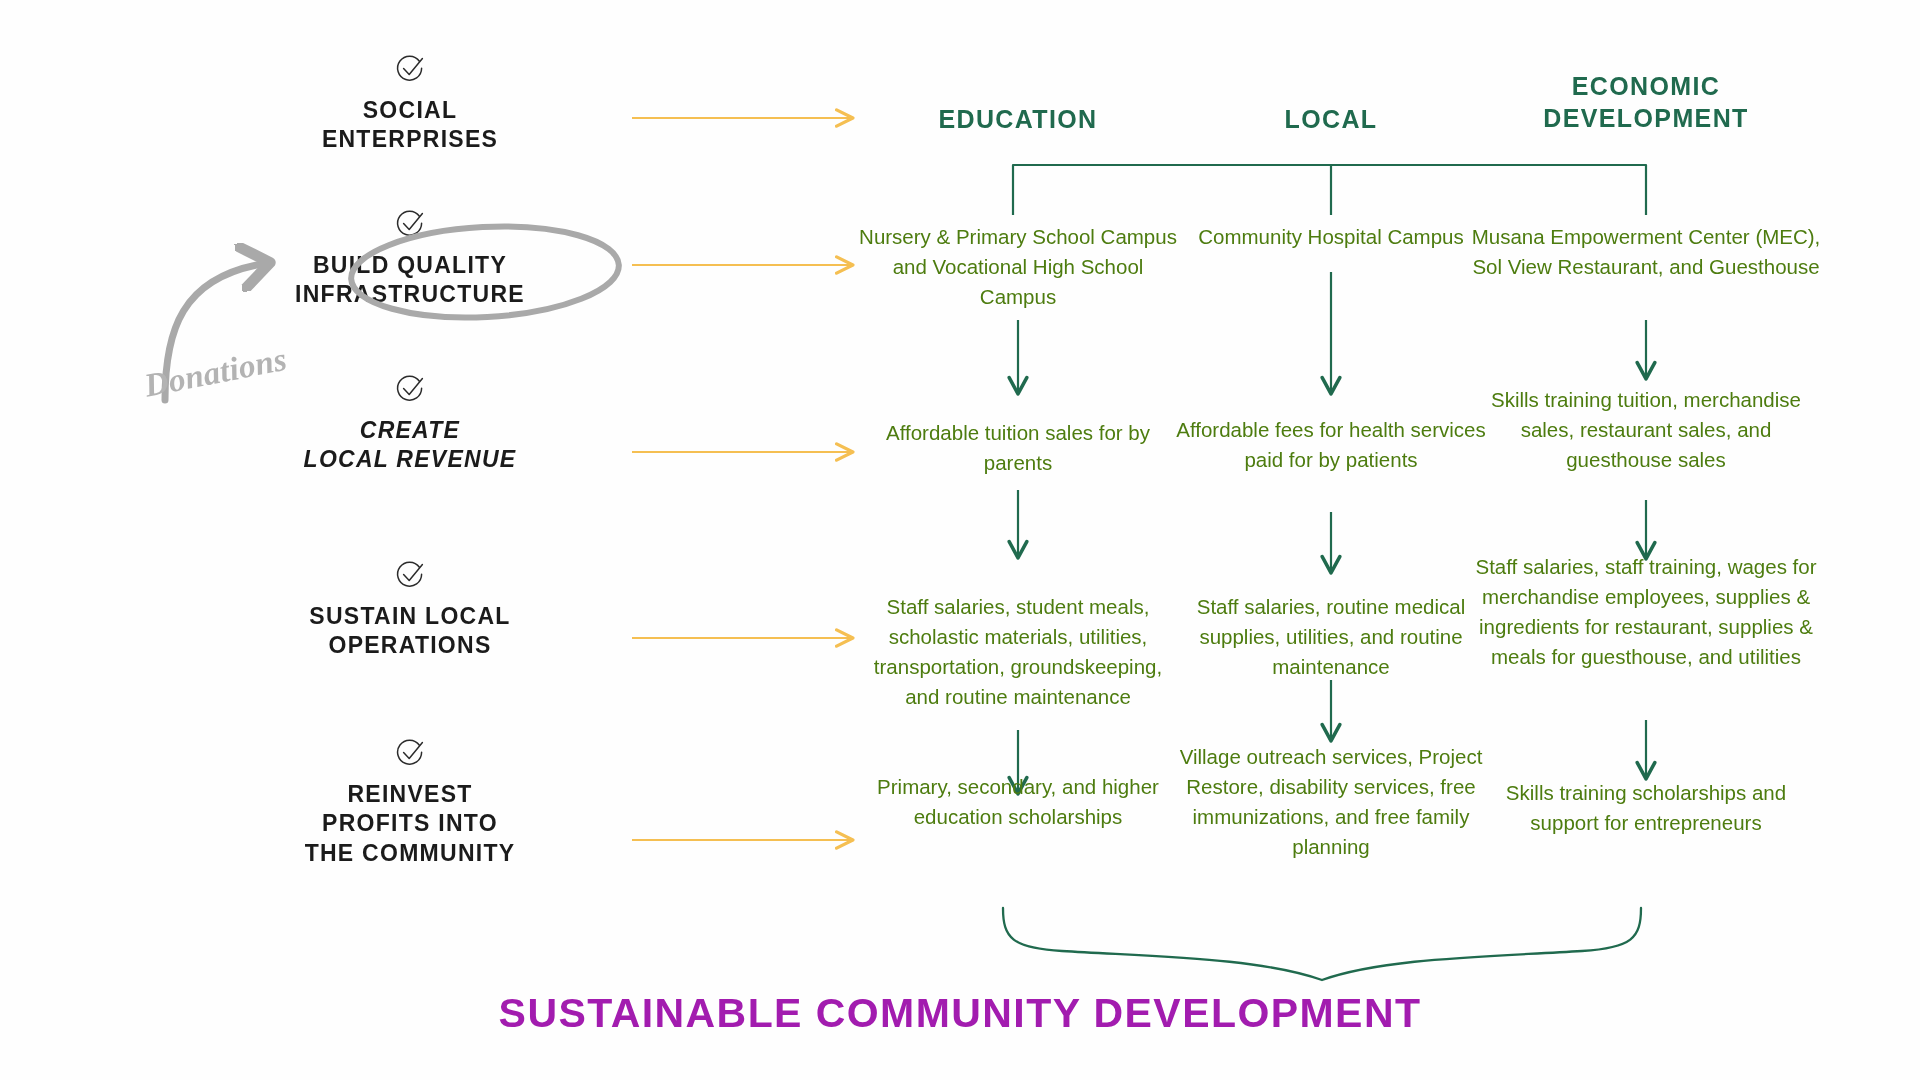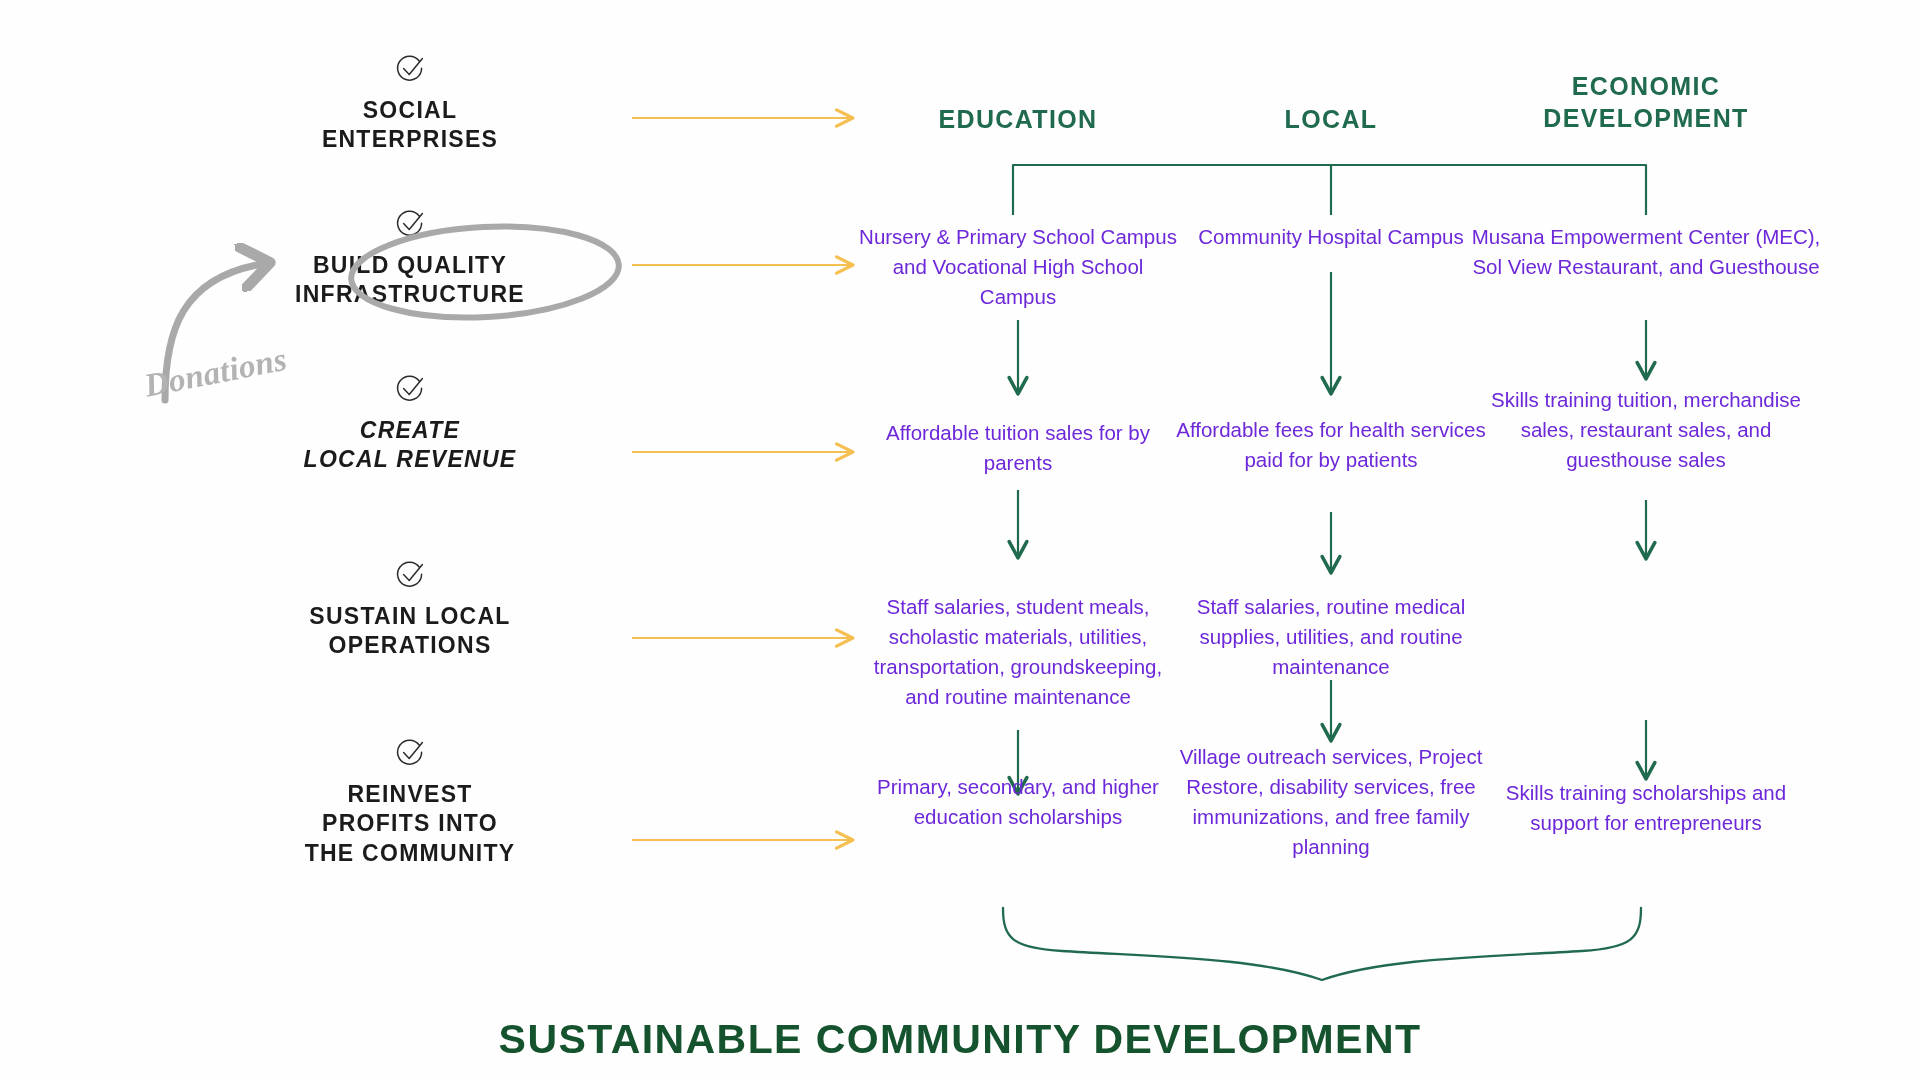--- a/index.html
+++ b/index.html
@@ -94,37 +94,36 @@
     white-space: pre-line;
   }
 
   
   .cell {
     position: absolute;
     text-align: center;
     font-family: "Liberation Sans", sans-serif;
     font-size: 20.5px;
     line-height: 1.47;
-    color: #6d28d9;
+    color: #4d7c0f;
     font-weight: normal;
   }
 
   
   .bottom-title {
     position: absolute;
     left: 0;
     top: 990px;
     width: 1920px;
     text-align: center;
     font-family: "Liberation Sans", sans-serif;
     font-weight: bold;
     font-size: 41px;
     letter-spacing: 0.035em;
-    color: #14532d;
-    margin-top: 26px;
+    color: #a21caf;
   }
 </style>
 </head>
 <body>
 
 <div id="stage">
 
   <svg id="connectors" viewBox="0 0 1920 1080" width="1920" height="1080" xmlns="http://www.w3.org/2000/svg">
     <defs>
       <marker id="goldArrow" markerWidth="9" markerHeight="9" refX="7.6" refY="4.5" orient="auto">
@@ -241,17 +240,18 @@
   <div class="cell" style="left:858px; top:556px; width:320px;margin-top:36px;">Staff salaries, student meals, scholastic materials, utilities, transportation, groundskeeping, and routine maintenance</div>
   <div class="cell" style="left:1176px; top:222px; width:310px;">Community Hospital Campus</div>
 
   <div class="cell" style="left:858px; top:772px; width:320px;">Primary, secondary, and higher education scholarships</div>
   <div class="cell" style="left:1176px; top:415px; width:310px;">Affordable fees for health services paid for by patients</div>
   <div class="cell" style="left:1176px; top:742px; width:310px;">Village outreach services, Project Restore, disability services, free immunizations, and free family planning</div>
   <div class="cell" style="left:1176px; top:592px; width:310px;">Staff salaries, routine medical supplies, utilities, and routine maintenance</div>
 
   <div class="cell" style="left:1471px; top:222px; width:350px;">Musana Empowerment Center (MEC), Sol View Restaurant, and Guesthouse</div>
   <div class="cell" style="left:1471px; top:385px; width:350px;">Skills training tuition, merchandise sales, restaurant sales, and guesthouse sales</div>
+  <div class="cell" style="left:1471px; top:552px; width:350px;">Staff salaries, staff training, wages for merchandise employees, supplies &amp; ingredients for restaurant, supplies &amp; meals for guesthouse, and utilities</div>
   <div class="cell" style="left:1471px; top:778px; width:350px;">Skills training scholarships and support for entrepreneurs</div>
 
   <div class="bottom-title">SUSTAINABLE COMMUNITY DEVELOPMENT</div>
 
 </div>
 
 </body></html>

